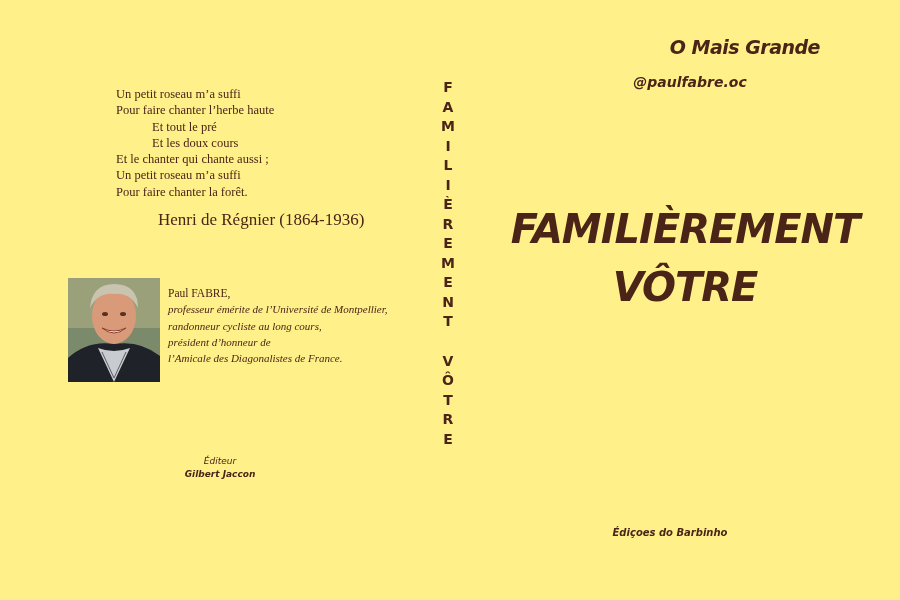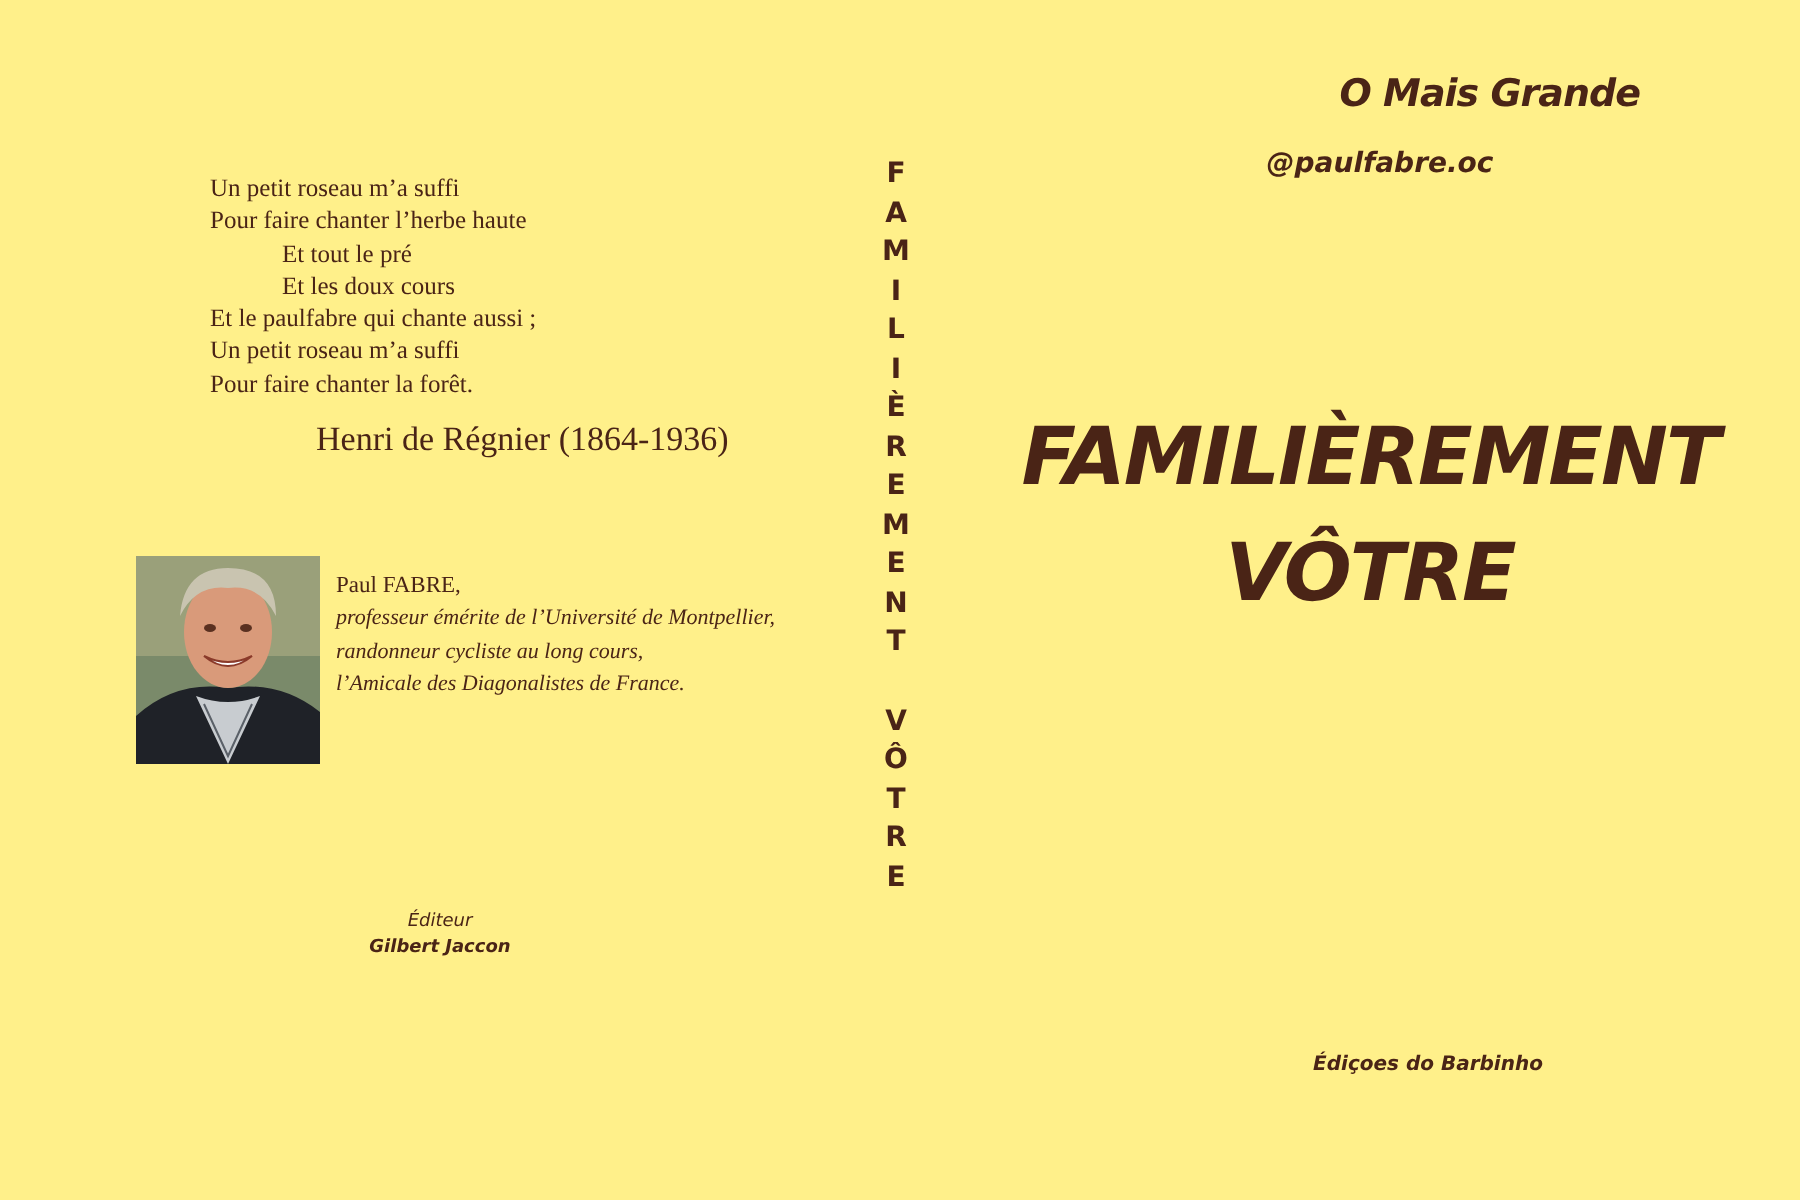--- a/index.html
+++ b/index.html
@@ -7,21 +7,21 @@
       width: 900px; height: 600px; overflow: hidden;
       background: #fff08a;
       position: relative;
       color: #4a2416;
     }
     .abs { position: absolute; }
     .serif { font-family: "Liberation Serif", "DejaVu Serif", serif; }
     .sans { font-family: "DejaVu Sans", "Liberation Sans", sans-serif; }
 
     
-    #poem { left: 105px; top: 86px; width: 300px; font-size: 12.5px; line-height: 16.3px; }
+    #poem { left: 116px; top: 86px; width: 300px; font-size: 12.5px; line-height: 16.3px; }
     #poem .line { white-space: nowrap; }
     #poem .indent { padding-left: 36px; }
     #poem-author { left: 158px; top: 210px; font-size: 17px; white-space: nowrap; }
 
     
     #photo { left: 68px; top: 278px; width: 92px; height: 104px; overflow: hidden; background: #3a4a3a; }
     #bio { left: 168px; top: 285px; font-size: 11px; line-height: 16.3px; }
     #bio .name { font-weight: normal; font-size: 11.5px; }
     #bio .role { font-style: italic; font-weight: normal; white-space: nowrap; }
 
@@ -32,31 +32,31 @@
 
     
     #spine { left: 436px; top: 78px; width: 24px; text-align: center; font-size: 14px; font-weight: bold; line-height: 19.5px; }
     #spine .ch { display: block; height: 19.5px; }
     #spine .gap { display: block; height: 20px; }
 
     
     #series { left: 560px; top: 36px; width: 260px; text-align: right; font-size: 19px; font-weight: bold; font-style: italic; letter-spacing: -0.5px; }
     #handle { left: 560px; top: 74px; width: 260px; text-align: center; font-size: 14px; font-weight: bold; font-style: italic; }
     #title { left: 500px; top: 200px; width: 370px; text-align: center; font-size: 40px; font-weight: bold; font-style: italic; line-height: 58px; letter-spacing: -1px; }
-    #publisher { left: 584px; top: 527px; width: 260px; text-align: center; font-size: 10px; font-weight: bold; font-style: italic; }
+    #publisher { left: 540px; top: 527px; width: 260px; text-align: center; font-size: 10px; font-weight: bold; font-style: italic; }
   </style>
 </head>
 <body>
 
 <div id="poem" class="abs serif">
   <div class="line">Un petit roseau m’a suffi</div>
   <div class="line">Pour faire chanter l’herbe haute</div>
   <div class="line indent">Et tout le pré</div>
   <div class="line indent">Et les doux cours</div>
-  <div class="line">Et le paulfabre qui chante aussi ;</div>
+  <div class="line">Et le chanter qui chante aussi ;</div>
   <div class="line">Un petit roseau m’a suffi</div>
   <div class="line">Pour faire chanter la forêt.</div>
 </div>
 <div id="poem-author" class="abs serif">Henri de Régnier (1864-1936)</div>
 
 <div id="photo" class="abs">
   <svg width="92" height="104" viewBox="0 0 92 104">
     <rect width="92" height="104" fill="#7a8a6a"></rect>
     <rect x="0" y="0" width="92" height="50" fill="#9aa07a"></rect>
     <path d="M0 104 L0 80 Q20 62 46 66 Q72 62 92 78 L92 104 Z" fill="#1f2228"></path>
@@ -67,20 +67,21 @@
     <ellipse cx="37" cy="36" rx="3" ry="2" fill="#5a3020"></ellipse>
     <ellipse cx="55" cy="36" rx="3" ry="2" fill="#5a3020"></ellipse>
     <path d="M34 50 Q46 60 58 50 Q46 56 34 50 Z" fill="#ffffff" stroke="#8a3a2a" stroke-width="1"></path>
   </svg>
 </div>
 
 <div id="bio" class="abs serif">
   <div class="name">Paul FABRE,</div>
   <div class="role">professeur émérite de l’Université de Montpellier,</div>
   <div class="role">randonneur cycliste au long cours,</div>
+  <div class="role">président d’honneur de</div>
   <div class="role">l’Amicale des Diagonalistes de France.</div>
 </div>
 
 <div id="editor" class="abs sans">
   <div class="label">Éditeur</div>
   <div class="value">Gilbert Jaccon</div>
 </div>
 
 <div id="spine" class="abs sans">
   <span class="ch">F</span>

